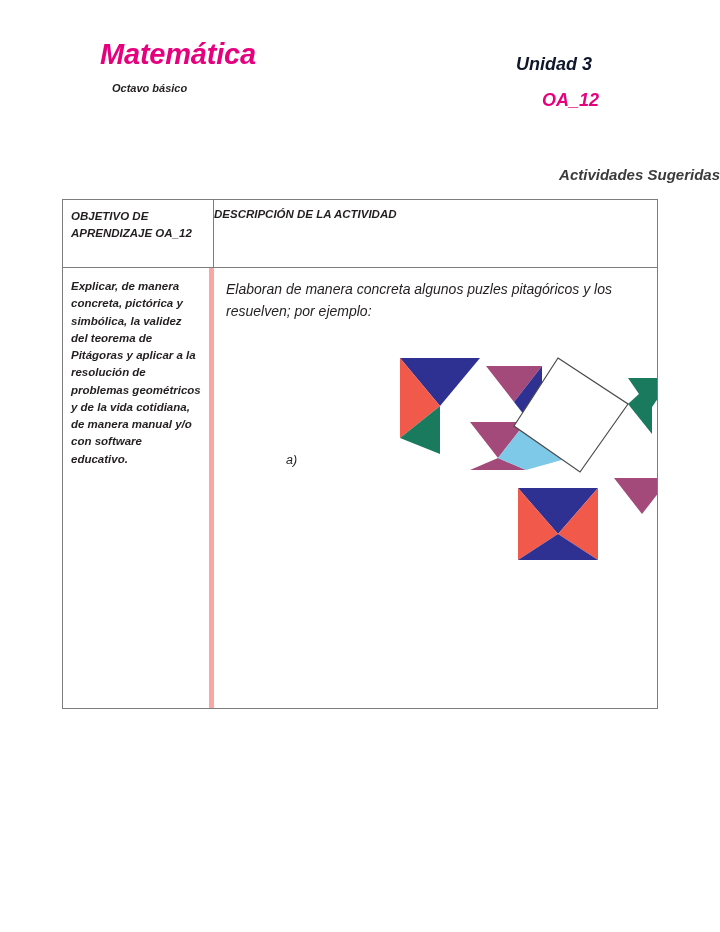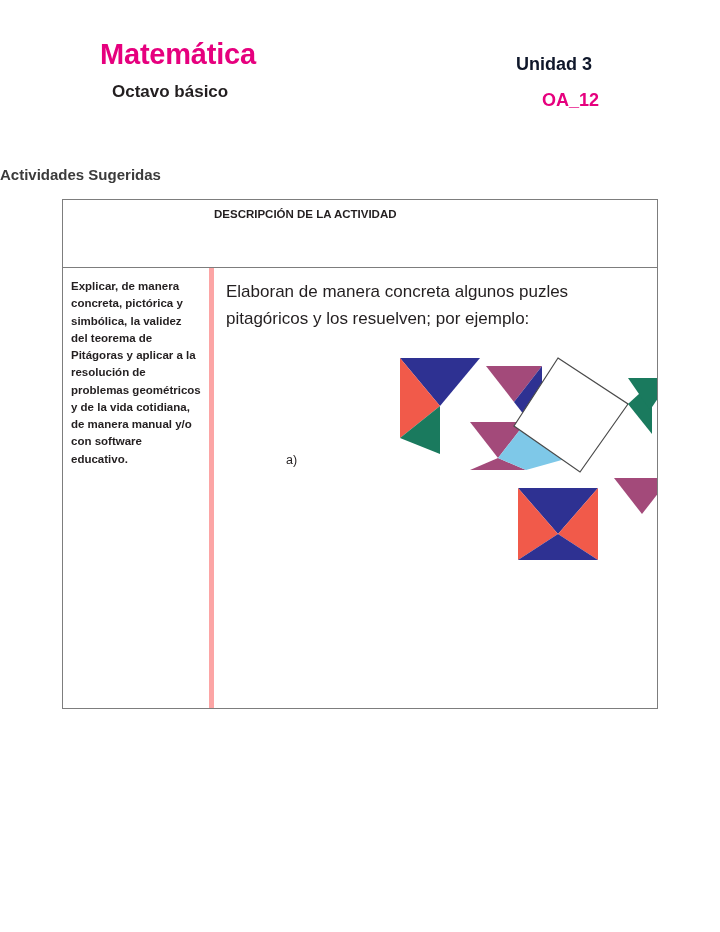--- a/index.html
+++ b/index.html
@@ -12,20 +12,21 @@
     background: #ffffff;
     font-family: "Liberation Sans", sans-serif;
     color: #231f20;
     position: relative;
     overflow: hidden;
   }
   .page {
     position: relative;
     width: 673px;
     height: 932px;
+    font-style: italic;
   }
   
   .header {
     position: absolute;
     left: 0;
     top: 38px;
     width: 720px;
     height: 70px;
   }
   .subject-title {
@@ -34,21 +35,21 @@
     top: 0px;
     font-size: 29px;
     font-weight: bold;
     color: #e6007e;
     letter-spacing: -0.2px;
   }
   .subject-sub {
     position: absolute;
     left: 112px;
     top: 44px;
-    font-size: 17px;
+    font-size: 11px;
     font-weight: bold;
     color: #231f20;
   }
   .unit-title {
     position: absolute;
     left: 516px;
     top: 16px;
     font-size: 18px;
     font-weight: bold;
     color: #0f172a;
@@ -61,21 +62,21 @@
     font-weight: bold;
     color: #e6007e;
     margin-top: 8px;
   }
   
   .section-title {
     position: absolute;
     left: 0;
     top: 166px;
     width: 720px;
-    text-align: left;
+    text-align: right;
     font-size: 15px;
     font-weight: bold;
     color: #3b3b3b;
   }
   
   .table {
     position: absolute;
     left: 62px;
     top: 199px;
     width: 596px;
@@ -145,21 +146,21 @@
     box-sizing: border-box;
     padding: 10px 12px 0 12px;
     overflow: hidden;
   }
   .act-num {
     font-size: 11.5px;
     font-weight: bold;
     margin: 0 0 12px 0;
   }
   .act-text {
-    font-size: 17px;
+    font-size: 14px;
     line-height: 1.6;
     margin: 0;
     color: #231f20;
   }
   .item-label {
     position: absolute;
     left: 72px;
     top: 185px;
     font-size: 12.5px;
     color: #231f20;
@@ -185,20 +186,21 @@
     <div class="subject-sub">Octavo básico</div>
     <div class="unit-title">Unidad 3</div>
     <div class="unit-code">OA_12</div>
   </div>
 
   <div class="section-title">Actividades Sugeridas</div>
 
   <div class="table">
 
     <div class="thead">
+      <div class="th-left">OBJETIVO DE APRENDIZAJE OA_12</div>
       <div class="th-right">DESCRIPCIÓN DE LA ACTIVIDAD</div>
     </div>
 
     <div class="tbody">
       <div class="td-left">Explicar, de manera concreta, pictórica y simbólica, la validez del teorema de Pitágoras y aplicar a la resolución de problemas geométricos y de la vida cotidiana, de manera manual y/o con software educativo.</div>
 
       <div class="td-right">
         <p class="act-text">Elaboran de manera concreta algunos puzles pitagóricos y los resuelven; por ejemplo:</p>
 
         <div class="item-label">a)</div>

